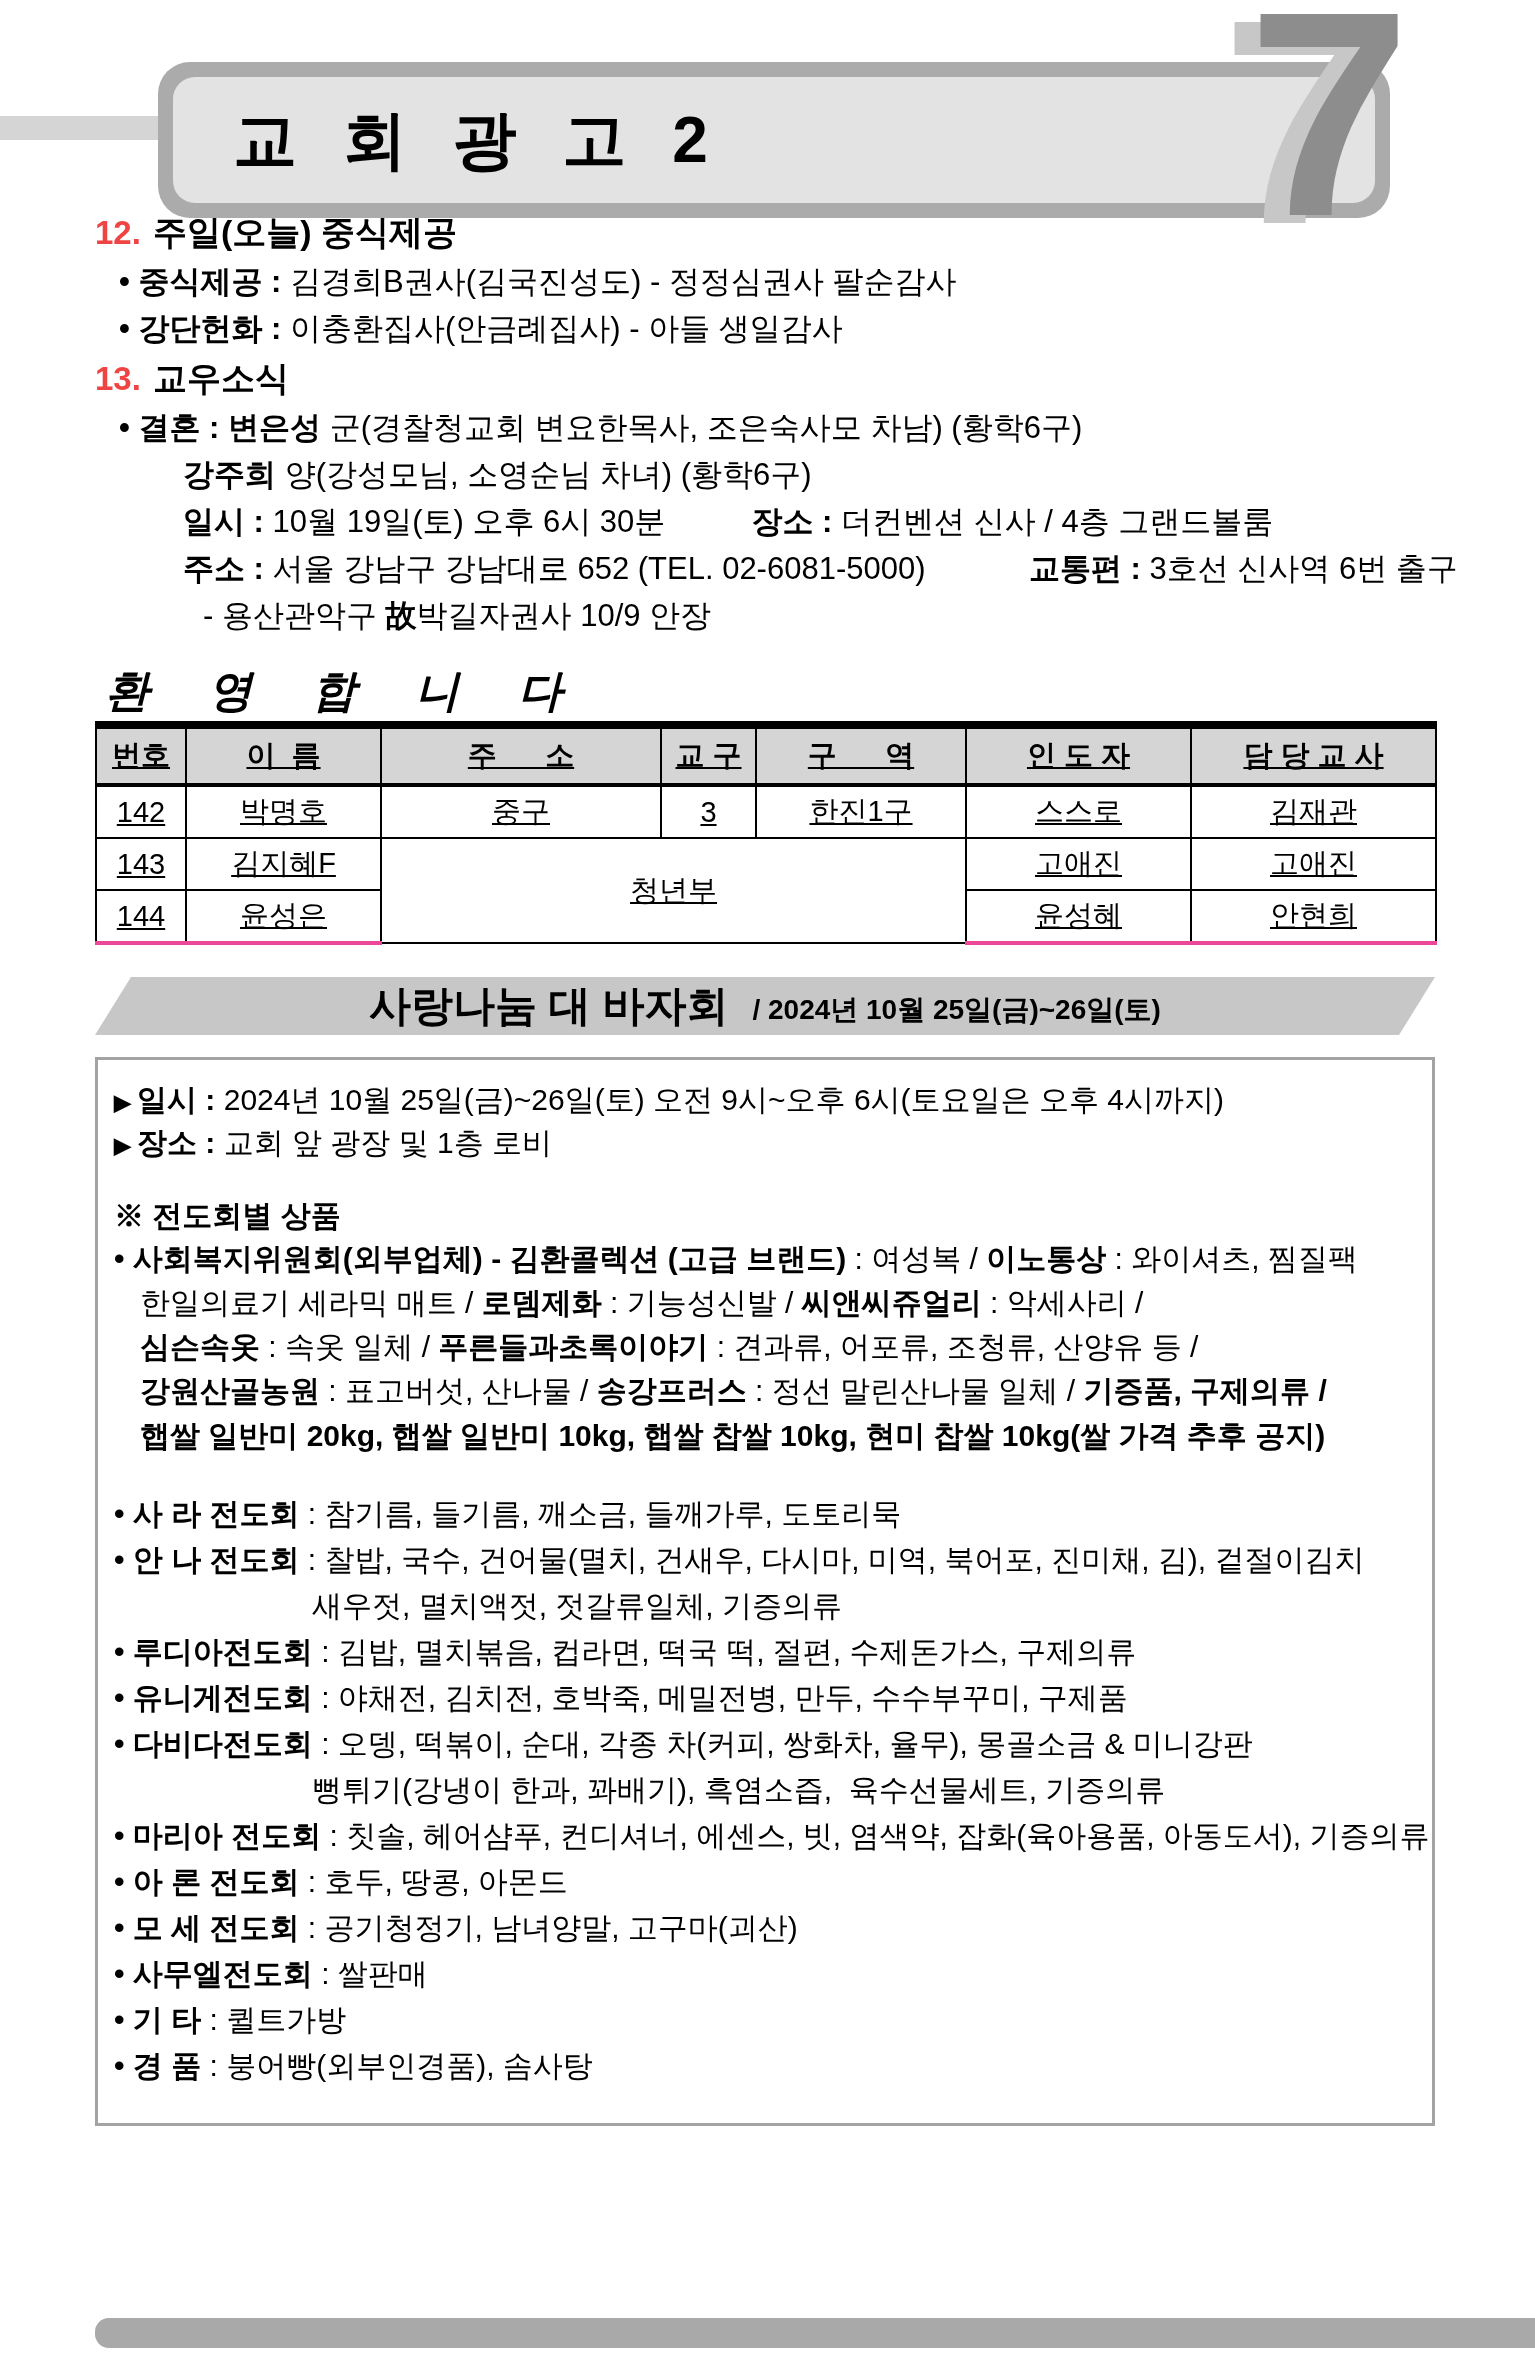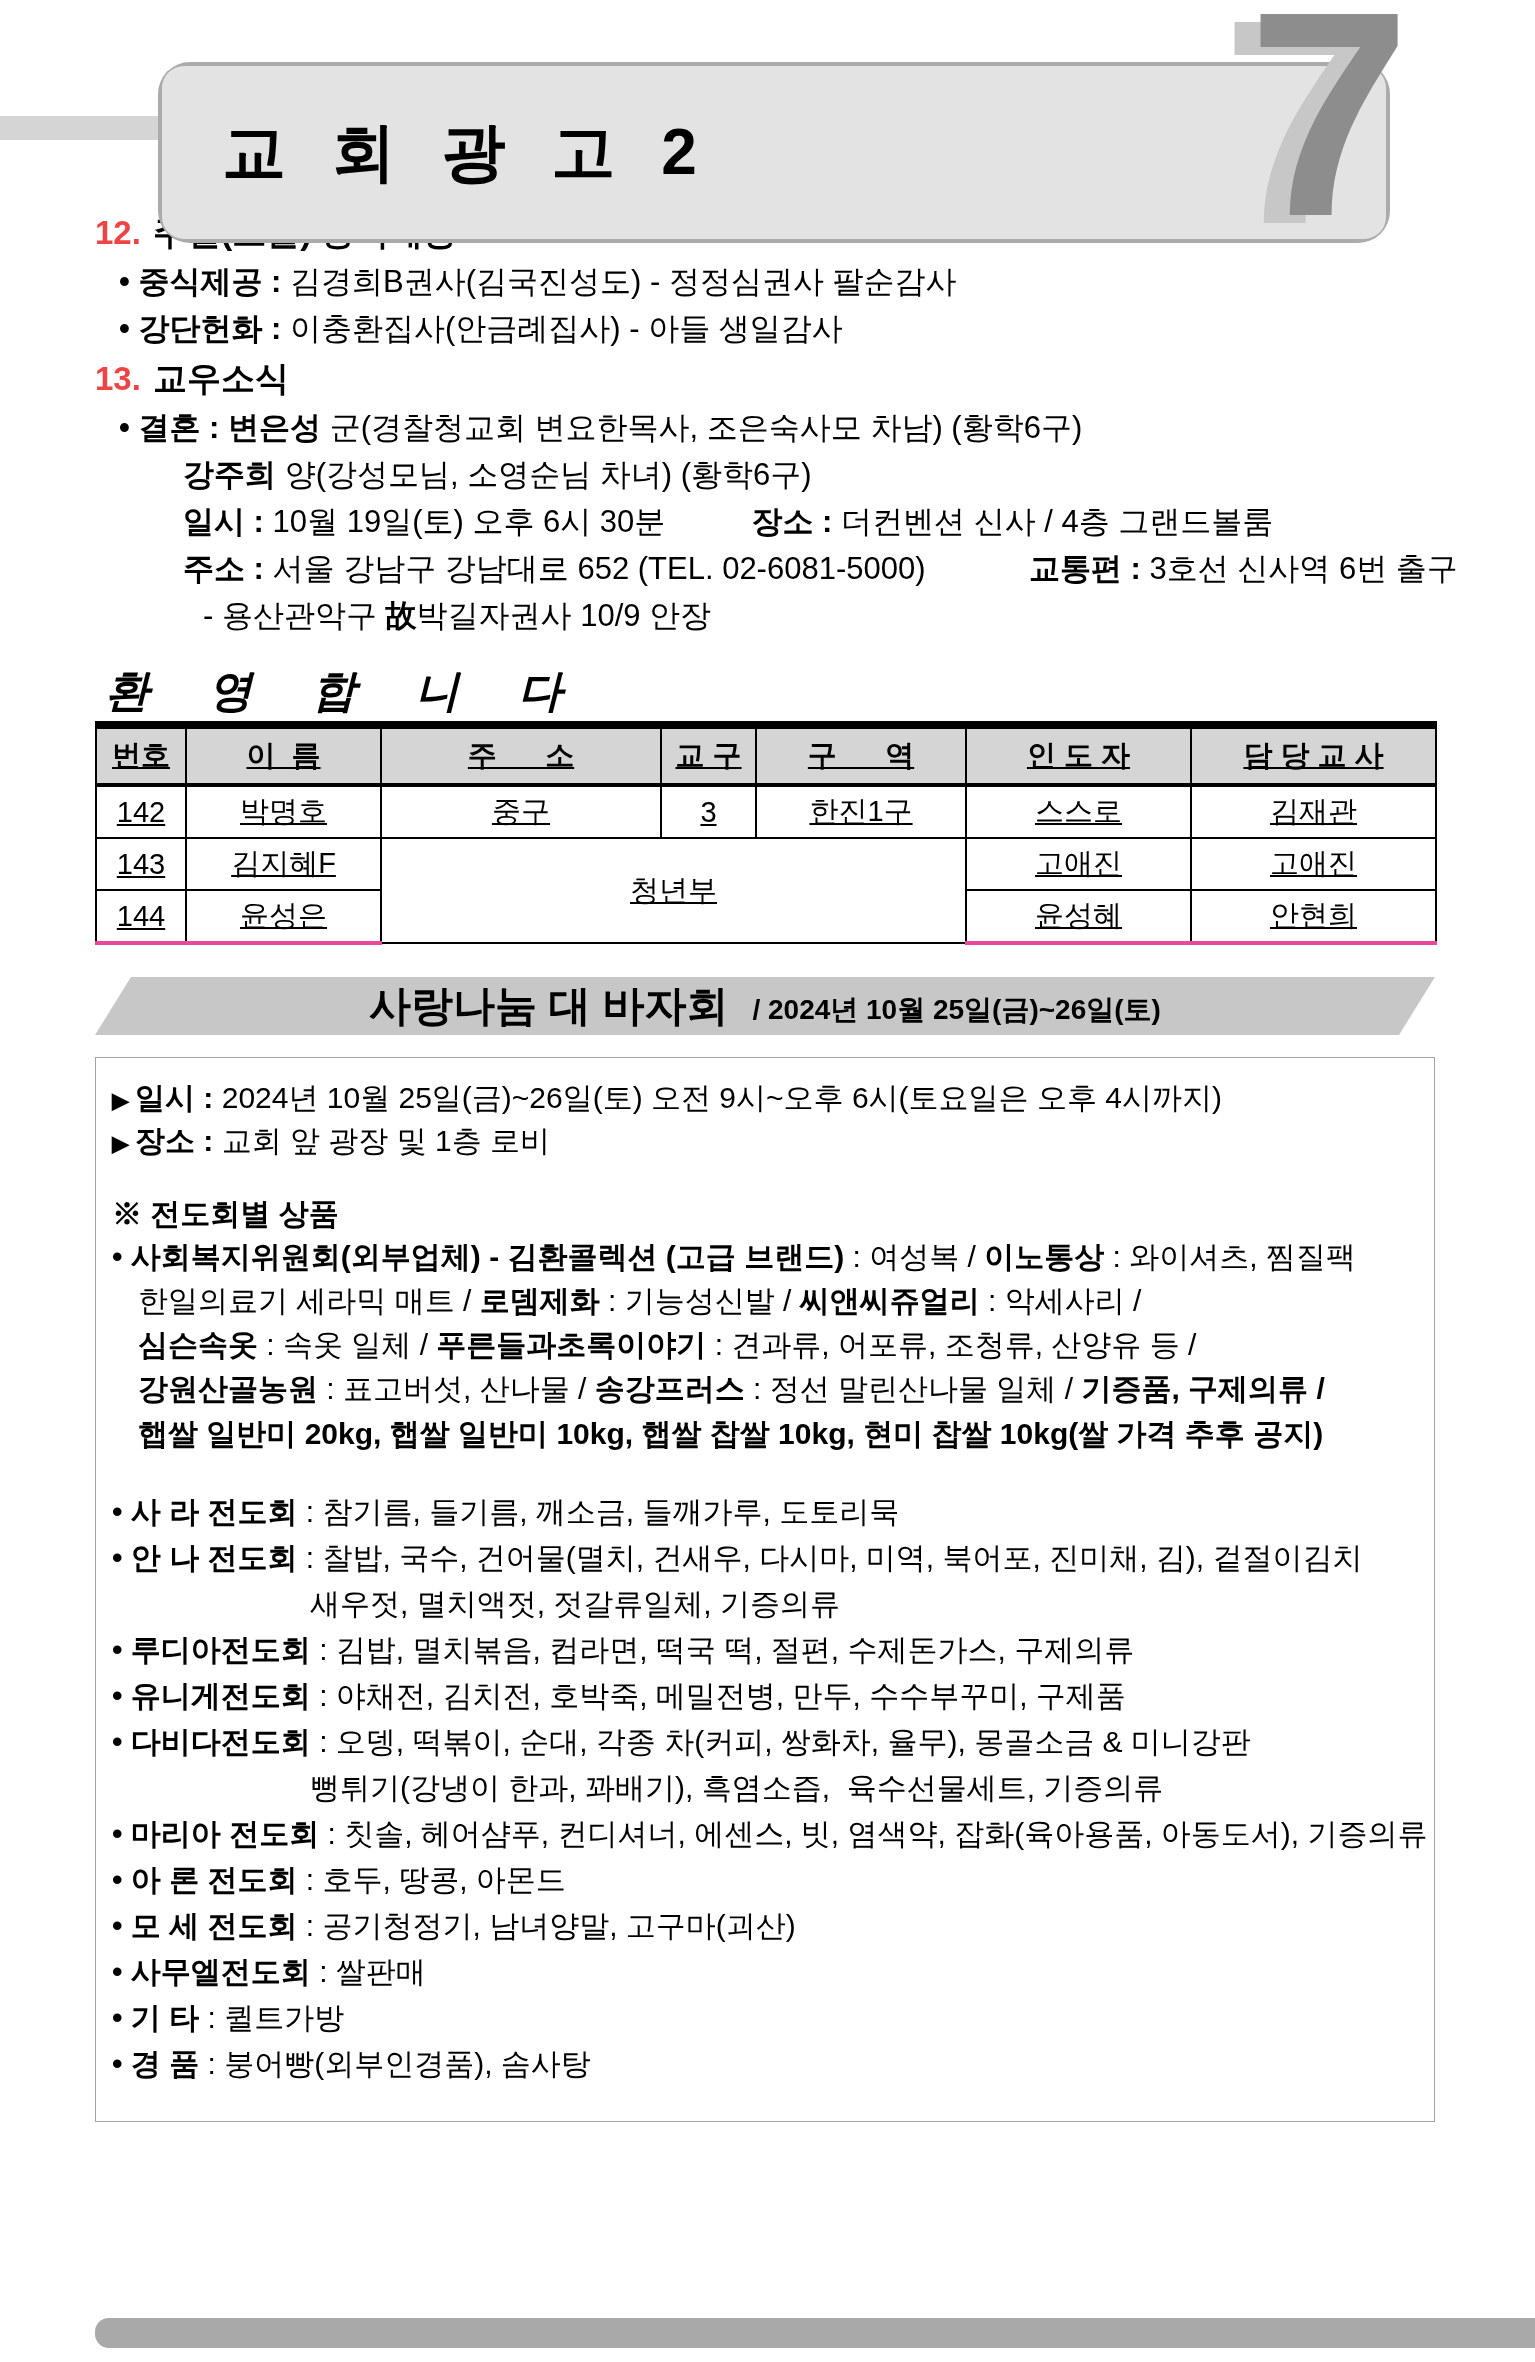--- a/index.html
+++ b/index.html
@@ -8,22 +8,22 @@
   .page{position:absolute;inset:0;}
 
   
   .top-accent-bar{position:absolute;left:0;top:116px;width:178px;height:24px;background:#d5d5d5;}
   .seven-wrap{position:absolute;left:1248px;top:0px;width:230px;height:250px;z-index:6;}
   .seven{position:absolute;left:0;top:0;font-size:292px;line-height:228px;font-weight:bold;}
   .seven.back{color:#c7c7c7;transform:translate(-26px,8px);}
   .seven.front{color:#8d8d8d;}
 
   
-  .header-box{position:absolute;left:158px;top:62px;width:1232px;height:181px;background:#ababab;
-              border-radius:32px;padding:4px;box-sizing:border-box;z-index:2;}
+  .header-box{position:absolute;left:158px;top:62px;width:1232px;height:156px;background:#ababab;
+              border-radius:32px;padding:15px;box-sizing:border-box;z-index:2;}
   .header-inner{width:100%;height:100%;background:#e3e3e3;border-radius:22px;display:flex;
                 align-items:center;padding-left:60px;box-sizing:border-box;}
   .header-title{font-size:64px;font-weight:bold;letter-spacing:14px;}
 
   
   .content{position:absolute;left:95px;top:206px;width:1345px;}
   .line{font-size:31px;white-space:pre;}
   .h47{height:47px;line-height:47px;}
   .sec-title{height:52px;line-height:52px;font-size:34px;font-weight:bold;white-space:pre;}
   .sec-num{color:#ef4444;margin-right:12px;font-size:33px;}
@@ -46,21 +46,21 @@
   
   .banner{position:relative;margin-top:32px;width:1340px;height:58px;}
   .banner-bg{position:absolute;inset:0;background:#c7c7c7;
              clip-path:polygon(36px 0, 100% 0, calc(100% - 36px) 100%, 0 100%);}
   .banner-text{position:relative;display:flex;align-items:center;justify-content:center;
                height:100%;gap:24px;}
   .banner-title{font-size:42px;font-weight:bold;}
   .banner-date{font-size:28px;font-weight:bold;padding-top:8px;}
 
   
-  .bazaar-box{margin-top:22px;width:1340px;border:1px solid #a3a3a3;box-sizing:border-box;
+  .bazaar-box{margin-top:22px;width:1340px;border:3px solid #a3a3a3;box-sizing:border-box;
               padding:18px 16px 34px 16px;}
   .bx{font-size:30px;white-space:pre;}
   .h43{height:43px;line-height:43px;}
   .h44{height:44px;line-height:44px;}
   .h46{height:46px;line-height:46px;}
   .vc{padding-left:26px;}
   .gc{padding-left:198px;}
   .gap30{height:30px;}
   .gap32{height:32px;}
   .tri{font-size:22px;}

